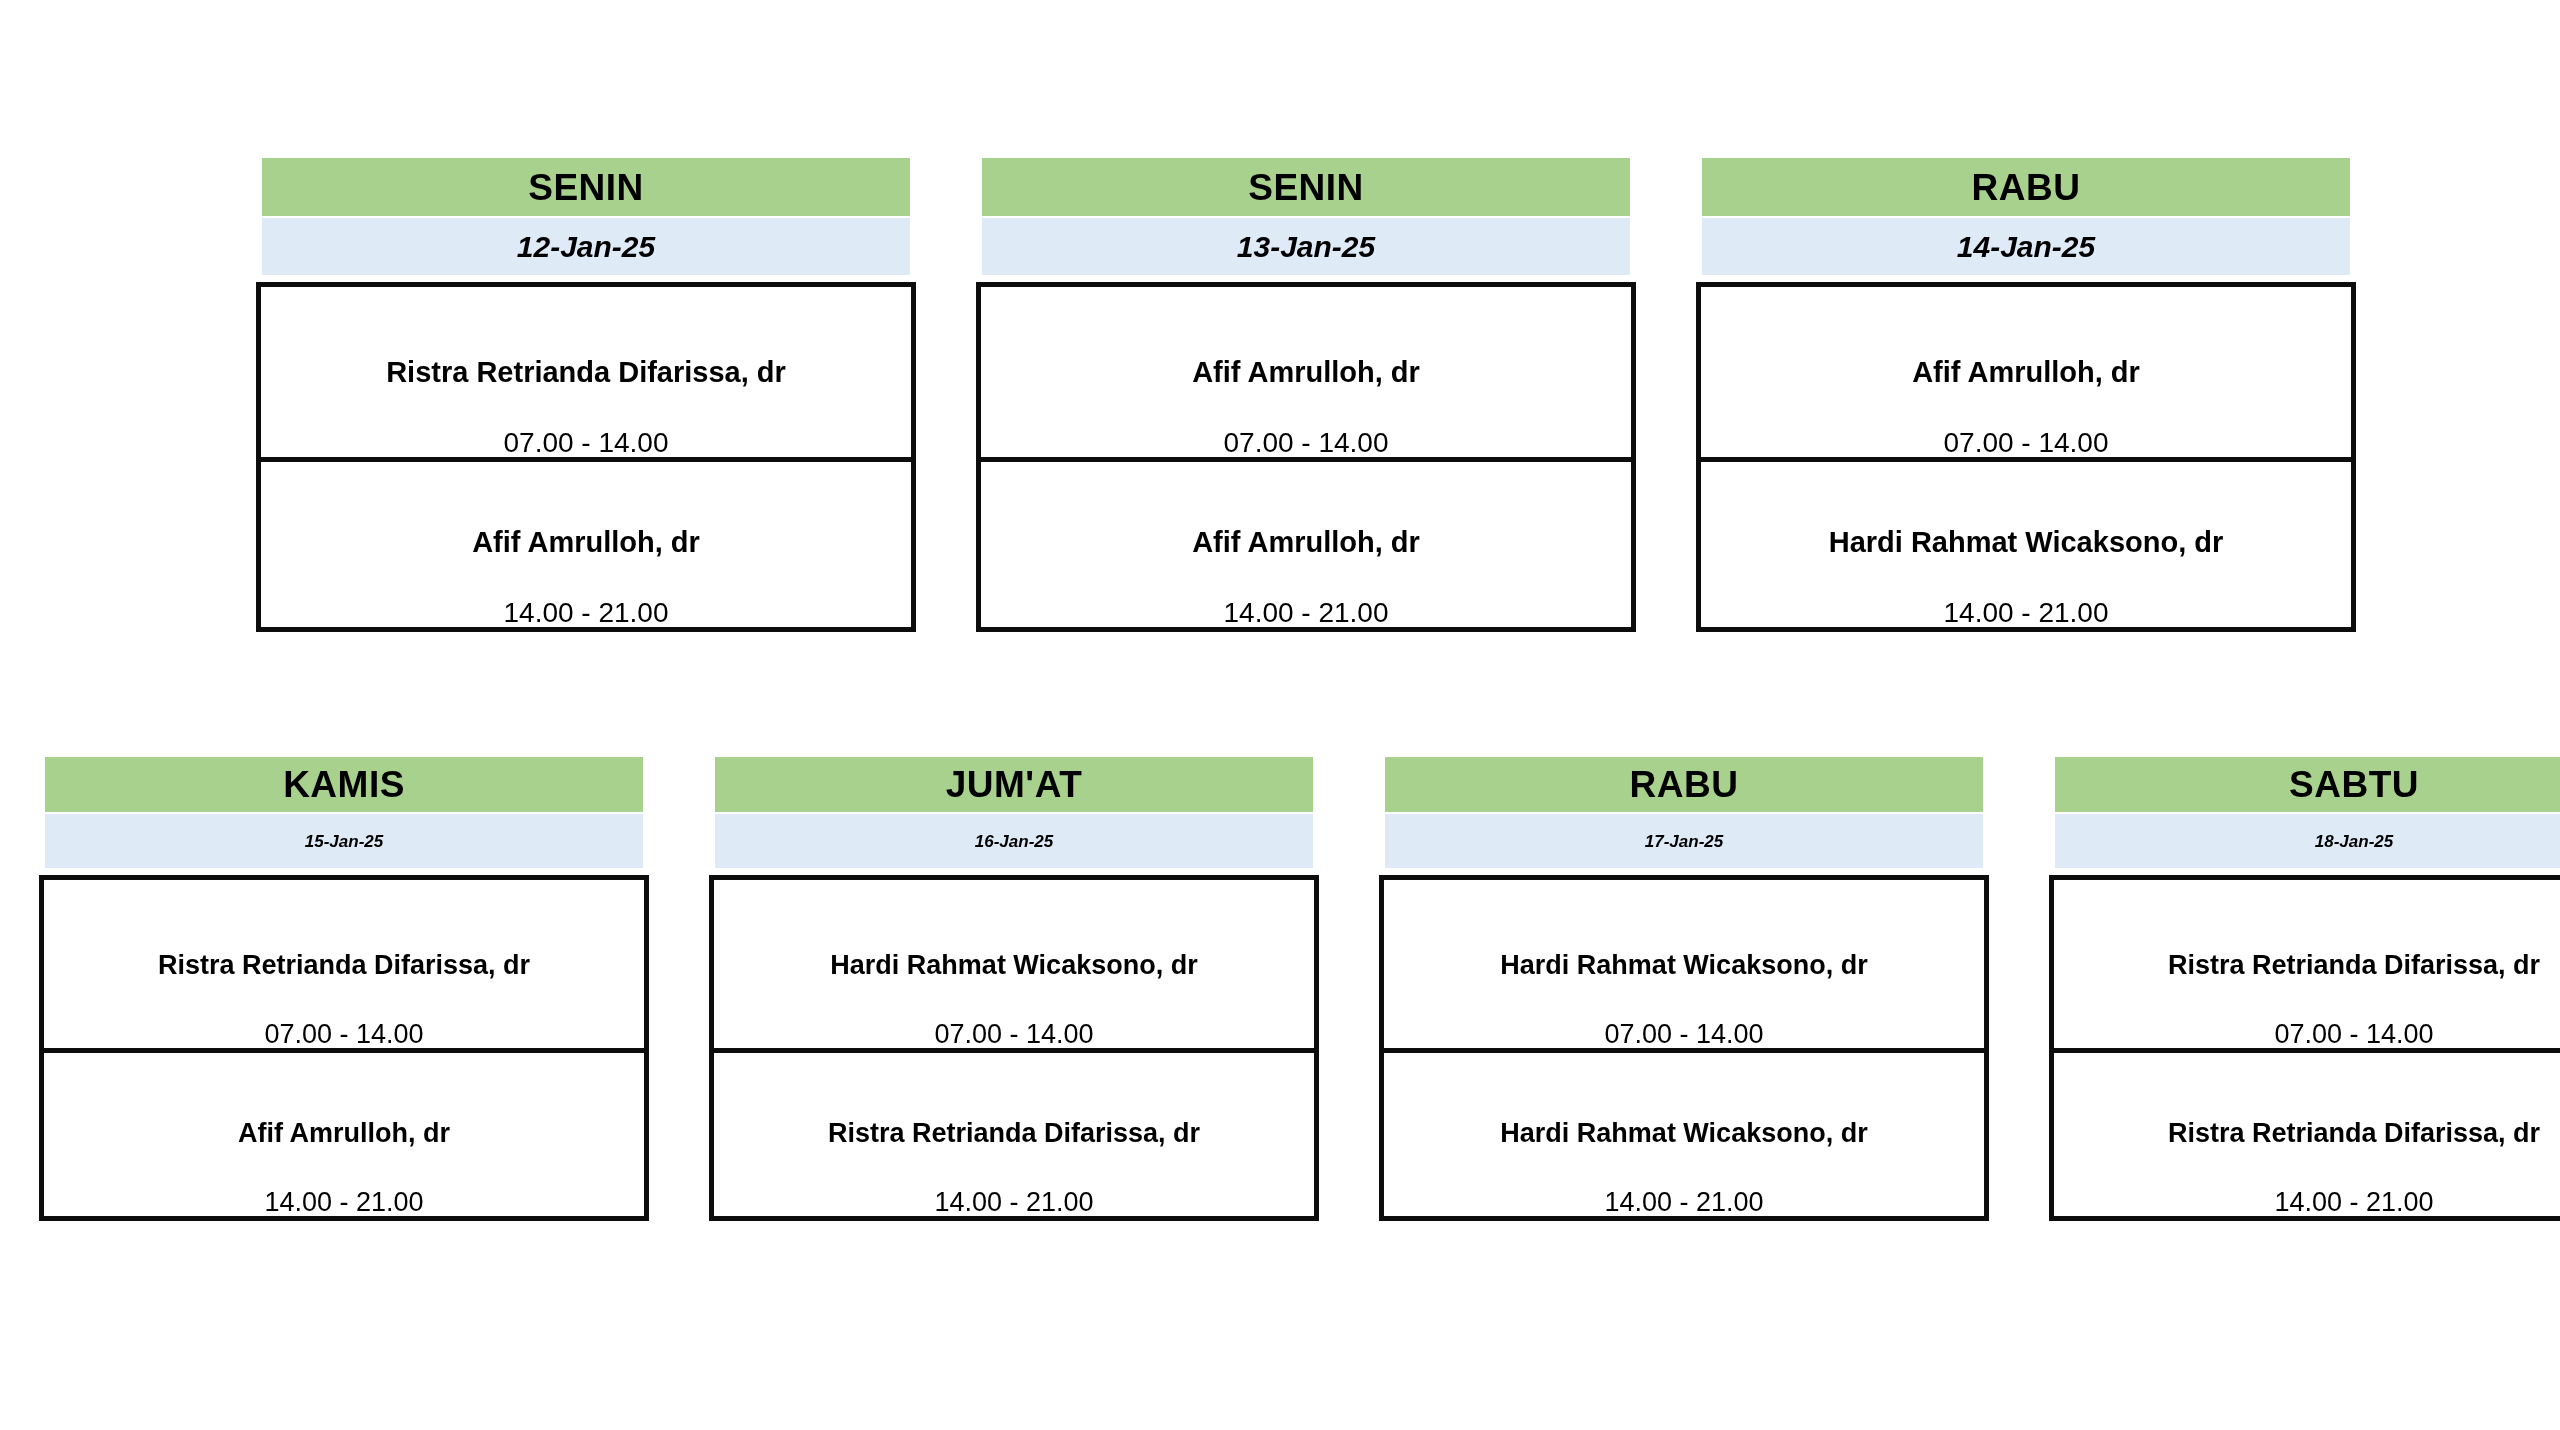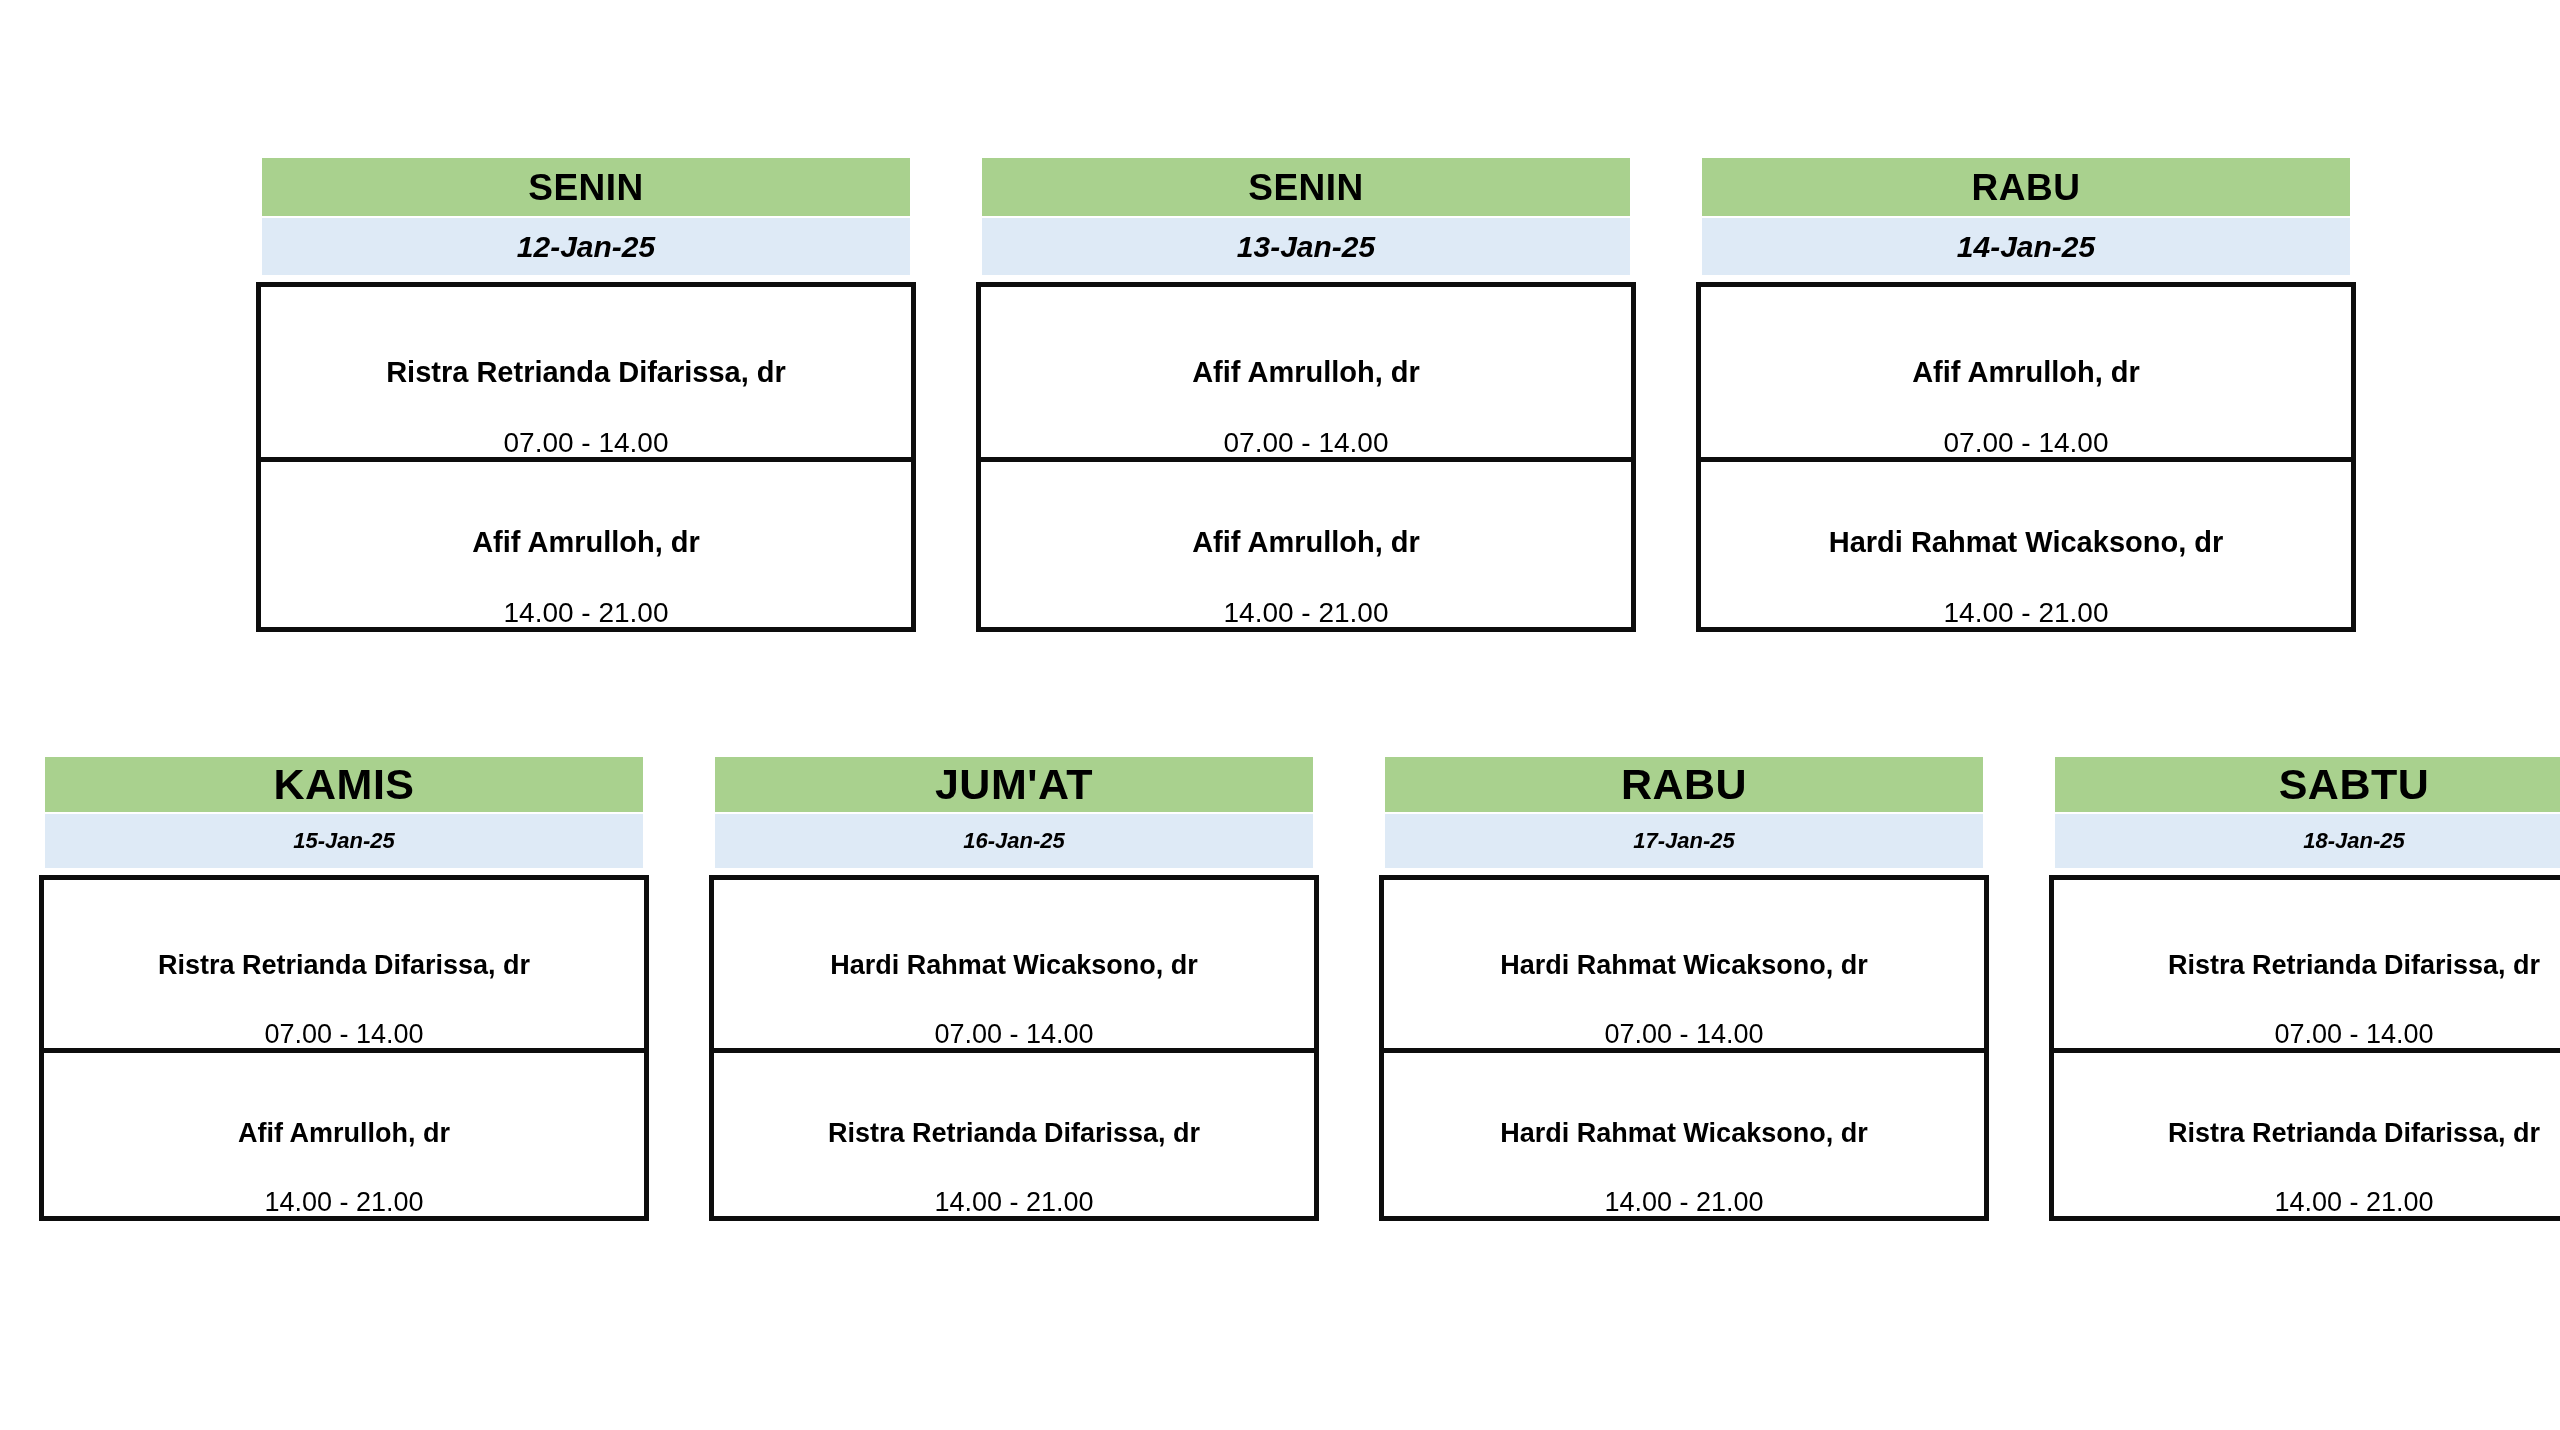--- a/index.html
+++ b/index.html
@@ -118,22 +118,22 @@
   .shift-time {
     margin-top: 42px;
     font-size: 28px;
     font-weight: normal;
     line-height: 1;
     text-align: center;
     white-space: nowrap;
   }
 
   
-  .week-row.row-2 .day-name-text { font-size: 43px; }
-  .week-row.row-2 .day-date-text { font-size: 22px; }
+  .week-row.row-2 .day-name-text { font-size: 37px; }
+  .week-row.row-2 .day-date-text { font-size: 17px; }
   .week-row.row-2 .doctor-name   { font-size: 27px; }
   .week-row.row-2 .shift-time    { font-size: 27px; }
   .week-row.row-2 .day-name-bar  { height: 55px; }
   .week-row.row-2 .day-date-bar  { height: 54px; }
   .week-row.row-2 .shift-cell    { height: 168px; }
 </style>
 </head>
 <body>
 
 <div class="schedule-root">

